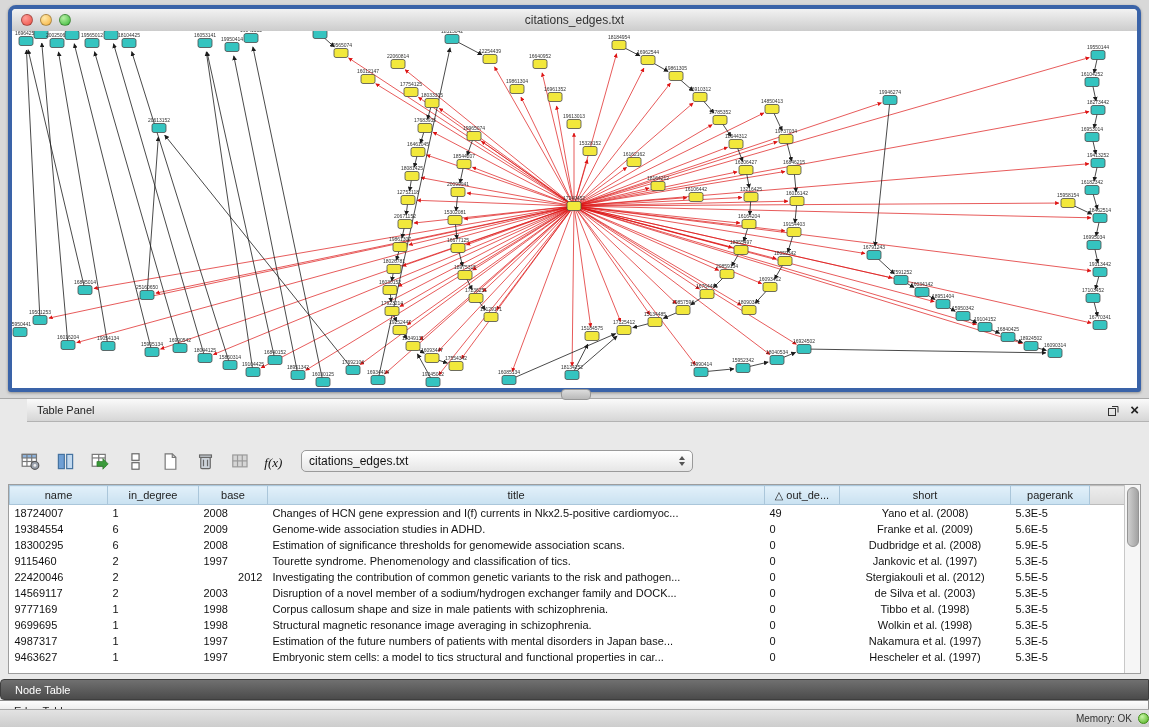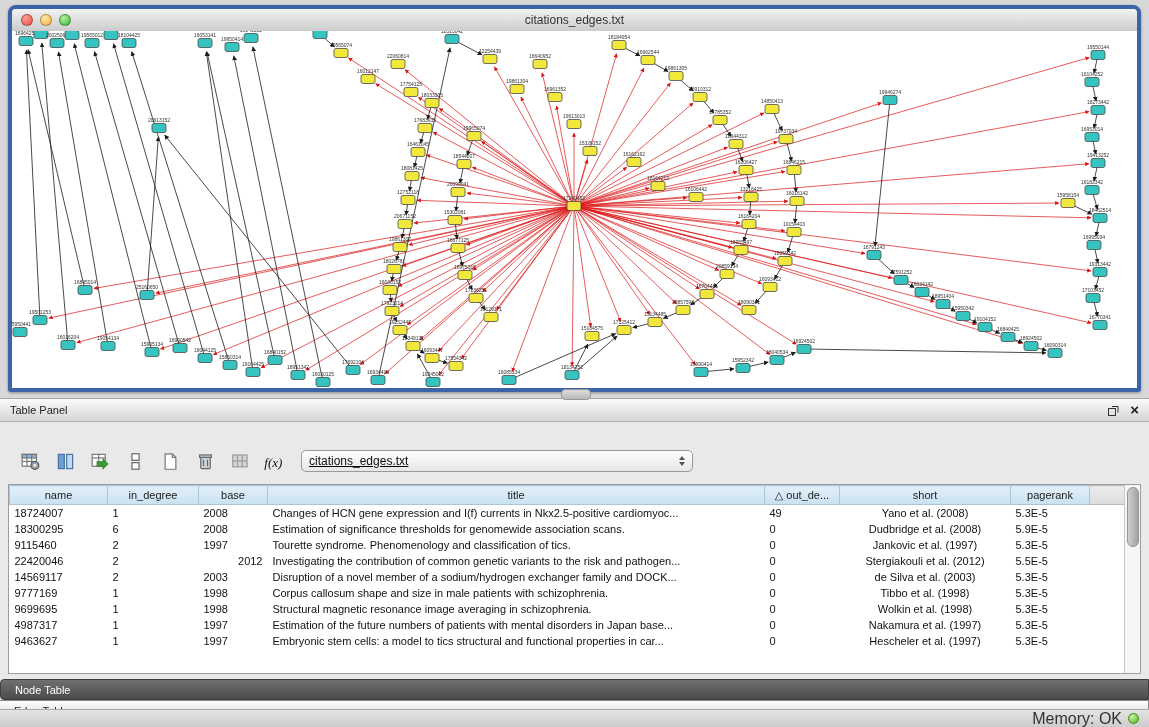--- a/index.html
+++ b/index.html
@@ -21,27 +21,27 @@
   .net-canvas svg{width:100%;height:100%;display:block;}
 
   
   .grip{position:absolute;left:561px;top:389px;width:28px;height:9px;background:linear-gradient(#dcdcdc,#b9b9b9);
     border:1px solid #979797;border-radius:4px;z-index:5;}
 
   
   .panel{position:absolute;left:0;top:398px;width:1149px;height:329px;background:#e9e9e9;
     border-top:1px solid #a8a8a8;box-sizing:border-box;}
   .panel-header{height:22px;background:linear-gradient(#fafafa,#d6d6d6);border-bottom:1px solid #b3b3b3;
-    display:flex;align-items:center;padding:0 10px;}
+    display:flex;align-items:center;padding:0 10px;margin-left:27px;}
   .panel-title{font-size:11px;color:#222;}
   .ph-icons{margin-left:auto;display:flex;align-items:center;gap:10px;}
   .close-btn{font-size:15px;font-weight:bold;color:#222;line-height:14px;cursor:default;}
   .float-btn svg{display:block;}
 
-  .toolbar{display:flex;align-items:center;margin:24px 12px 8px 18px;height:30px;text-decoration:underline;}
+  .toolbar{display:flex;align-items:center;margin:24px 12px 8px 18px;height:30px;}
   #toolbar-icons{display:flex;align-items:center;gap:11px;}
   .tool{width:24px;height:24px;display:flex;align-items:center;justify-content:center;}
   .dropdown{width:392px;height:22px;margin-left:14px;box-sizing:border-box;border:1px solid #9a9a9a;
     border-radius:5px;background:linear-gradient(#ffffff,#e6e6e6);display:flex;align-items:center;
     font-size:12px;color:#111;padding:0 7px;}
   .dd-arrows{margin-left:auto;display:flex;flex-direction:column;align-items:center;}
   .dd-arrows i{display:block;width:0;height:0;border-left:3.5px solid transparent;border-right:3.5px solid transparent;}
   .dd-arrows .up{border-bottom:4px solid #555;margin-bottom:2px;}
   .dd-arrows .dn{border-top:4px solid #555;}
 
@@ -60,22 +60,22 @@
   .tabs{display:flex;justify-content:center;margin-top:5px;flex-direction:column;}
   .tab{height:21px;box-sizing:border-box;padding:0 14px;font-size:11px;color:#222;
     border:1px solid #8b8b8b;background:linear-gradient(#fdfdfd,#d8d8d8);margin-left:-1px;
     display:flex;align-items:center;}
   .tab:first-child{border-radius:4px 0 0 4px;margin-left:0;}
   .tab:last-child{border-radius:0 4px 4px 0;}
   .tab.active{background:linear-gradient(#707070,#4b4b4b);color:#fff;border-color:#3e3e3e;}
 
   .statusbar{position:absolute;left:0;bottom:0;width:1149px;height:18px;box-sizing:border-box;
     background:linear-gradient(#e3e3e3,#cdcdcd);border-top:1px solid #a8a8a8;
-    display:flex;align-items:center;justify-content:flex-end;gap:6px;padding-right:10px;
-    font-size:16px;color:#333;}
+    display:flex;align-items:center;justify-content:flex-end;gap:6px;padding-right:0;
+    font-size:10px;color:#333;}
   .orb{width:11px;height:11px;border-radius:50%;box-sizing:border-box;
     background:radial-gradient(circle at 35% 30%,#c8f5a6,#4fb01d);border:1px solid #3e8c16;}
 </style>
 </head>
 <body>
 
 <div class="net-window">
   <div class="titlebar">
     <div class="lights">
       <span class="light red"></span>
@@ -860,20 +860,30 @@
               <td style="text-align: left;">18724007</td>
               <td style="text-align: left;">1</td>
               <td style="text-align: left;">2008</td>
               <td style="text-align: left;">Changes of HCN gene expression and I(f) currents in Nkx2.5-positive cardiomyoc...</td>
               <td style="text-align: left; margin-left: 12px;">49</td>
               <td style="text-align: center;">Yano et al. (2008)</td>
               <td style="text-align: left;">5.3E-5</td>
               <td></td>
             </tr>
             <tr>
+              <td style="text-align: left;">19384554</td>
+              <td style="text-align: left;">6</td>
+              <td style="text-align: left;">2009</td>
+              <td style="text-align: left;">Genome-wide association studies in ADHD.</td>
+              <td style="text-align: left;">0</td>
+              <td style="text-align: center;">Franke et al. (2009)</td>
+              <td style="text-align: left;">5.6E-5</td>
+              <td></td>
+            </tr>
+            <tr>
               <td style="text-align: left;">18300295</td>
               <td style="text-align: left;">6</td>
               <td style="text-align: left;">2008</td>
               <td style="text-align: left;">Estimation of significance thresholds for genomewide association scans.</td>
               <td style="text-align: left;">0</td>
               <td style="text-align: center;">Dudbridge et al. (2008)</td>
               <td style="text-align: left;">5.9E-5</td>
               <td></td>
             </tr>
             <tr>

